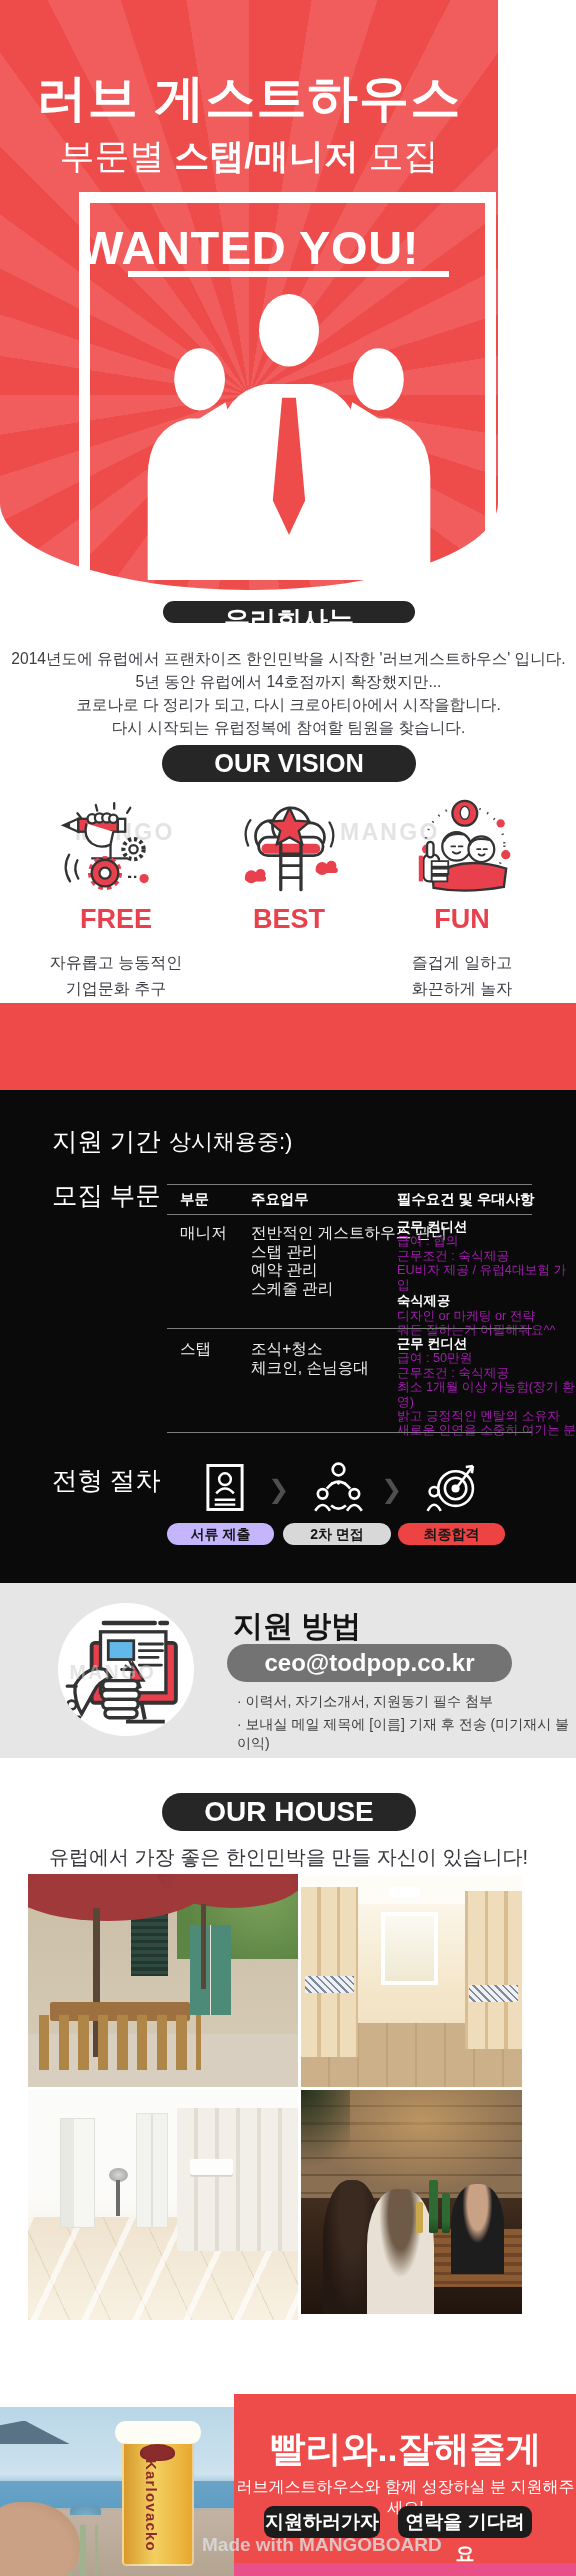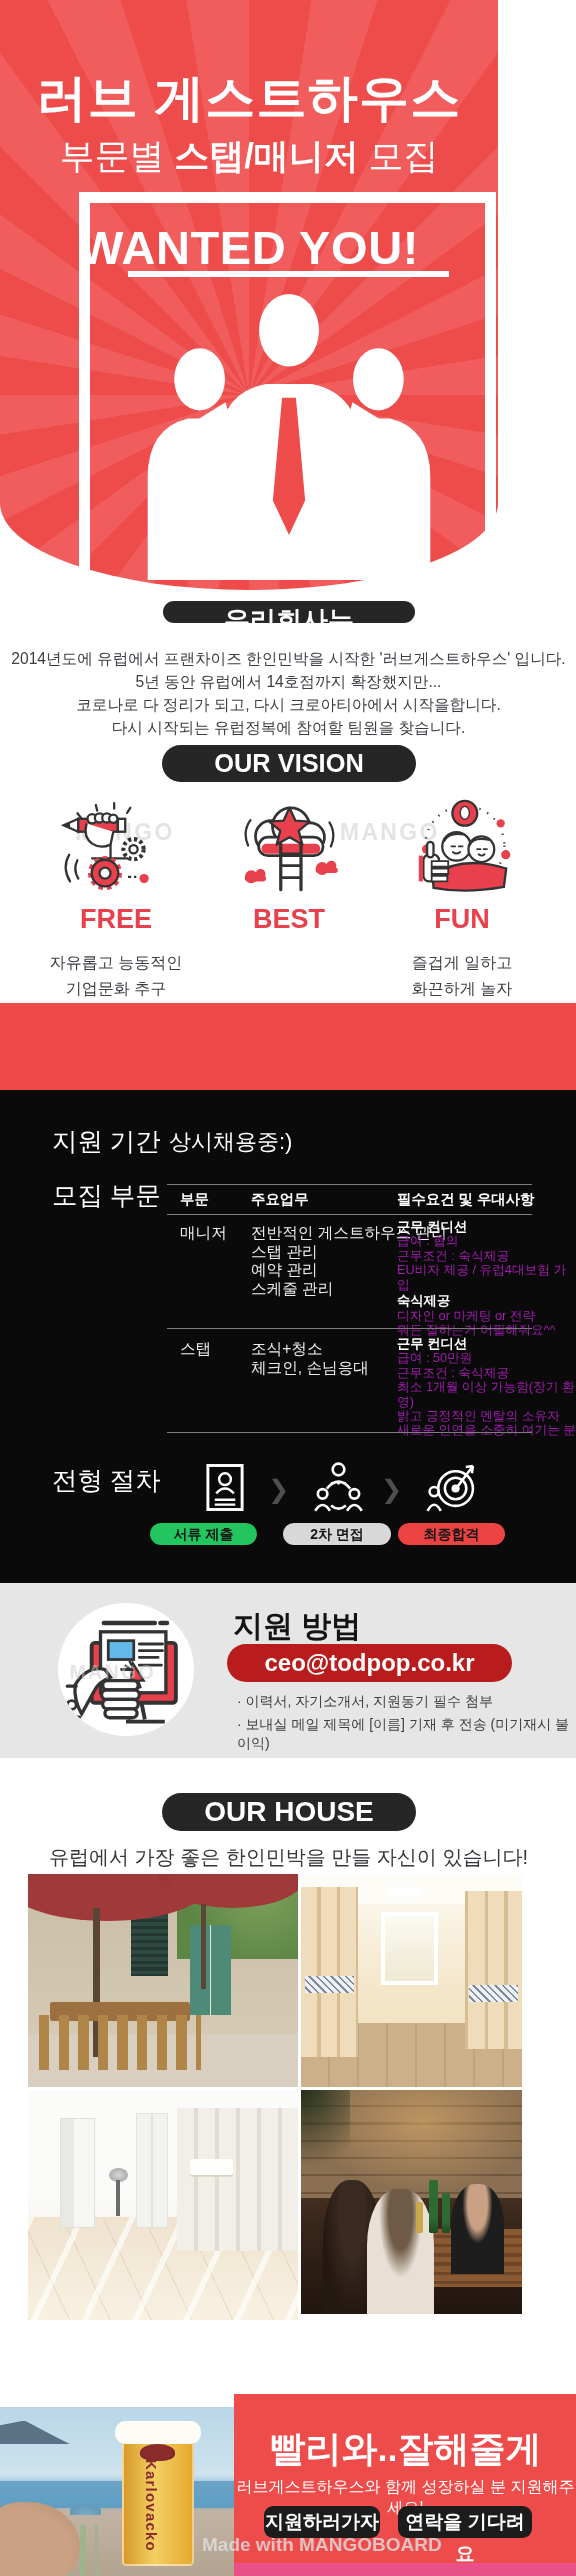--- a/index.html
+++ b/index.html
@@ -47,30 +47,30 @@
   .tline{position:absolute;left:167px;width:365px;height:1.2px;background:#7d7d7d;}
   .th{position:absolute;color:#fff;font-size:14.4px;font-weight:700;}
   .cell{position:absolute;color:#ededed;}
   .duty{font-size:15.6px;line-height:18.5px;}
   .req{font-size:12.7px;line-height:14.4px;color:#a21caf;}
   .req.b{font-weight:800;font-size:13.3px;color:#fff;}
   .chev{position:absolute;color:#4f4f4f;font-size:25.4px;font-weight:700;}
   .proc-icon{position:absolute;}
   .ppill{position:absolute;top:1523px;height:22px;line-height:22px;border-radius:11px;
          text-align:center;font-size:14px;font-weight:700;color:#161616;}
-  #ppill-0{left:150px;width:107px;background:#22c55e;}
+  #ppill-0{left:167px;width:107px;background:#c4b5fd;}
   #ppill-1{left:283px;width:108px;background:#d8d8d8;}
   #ppill-2{left:398px;width:107px;background:#ee4343;}
 
   
   #apply{left:0;top:1583px;width:577px;height:175px;background:#e6e6e6;}
   #apply-ellipse{left:58px;top:1603px;width:136px;height:133px;background:#fff;border-radius:50%;overflow:hidden;}
   #wm3{left:11.5px;top:58px;font-size:19.6px;}
   #apply-heading{left:233px;top:1606px;font-size:30px;font-weight:800;color:#141414;}
-  #email-pill{left:227px;top:1644px;width:285px;height:38px;background:#b91c1c;border-radius:19.6px;
+  #email-pill{left:227px;top:1644px;width:285px;height:38px;background:#737373;border-radius:19.6px;
               color:#fff;font-size:24px;font-weight:700;text-align:center;line-height:38px;}
   #apply-notes{left:233px;top:1688px;font-size:14px;color:#3e3e3e;}
   #apply-notes p{margin:4px;line-height:19px;}
 
   
   #pill-house{left:162px;top:1793px;width:254px;height:38px;line-height:38px;font-size:28px;}
   #house-subtitle{top:1844px;font-size:20px;color:#36363d;font-weight:500;}
   .photo{position:absolute;overflow:hidden;}
   #photo-terrace{left:28px;top:1874px;width:270px;height:213px;background:linear-gradient(#c9bda6,#d8cdb8);}
   #photo-bunkroom{left:301px;top:1874px;width:221px;height:213px;background:linear-gradient(#fdfbf4,#f4e6c9 55%,#efdcba);}

